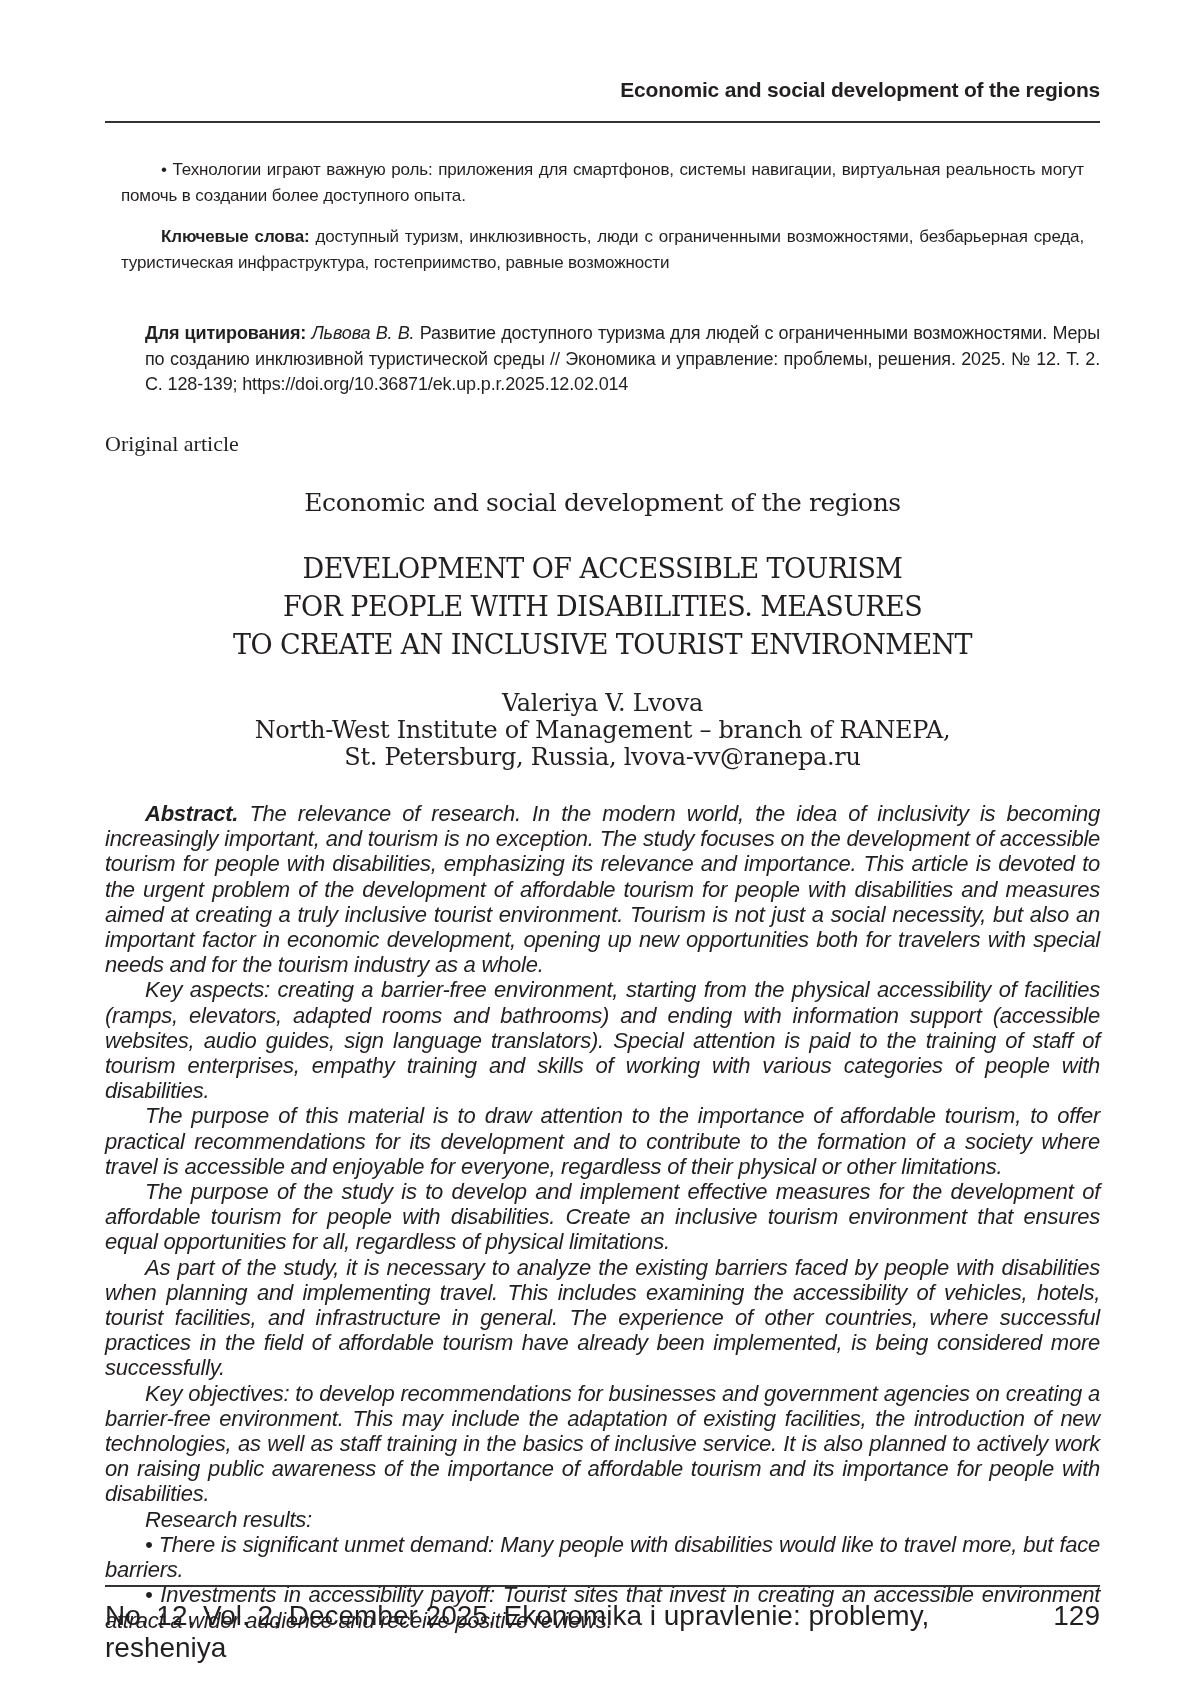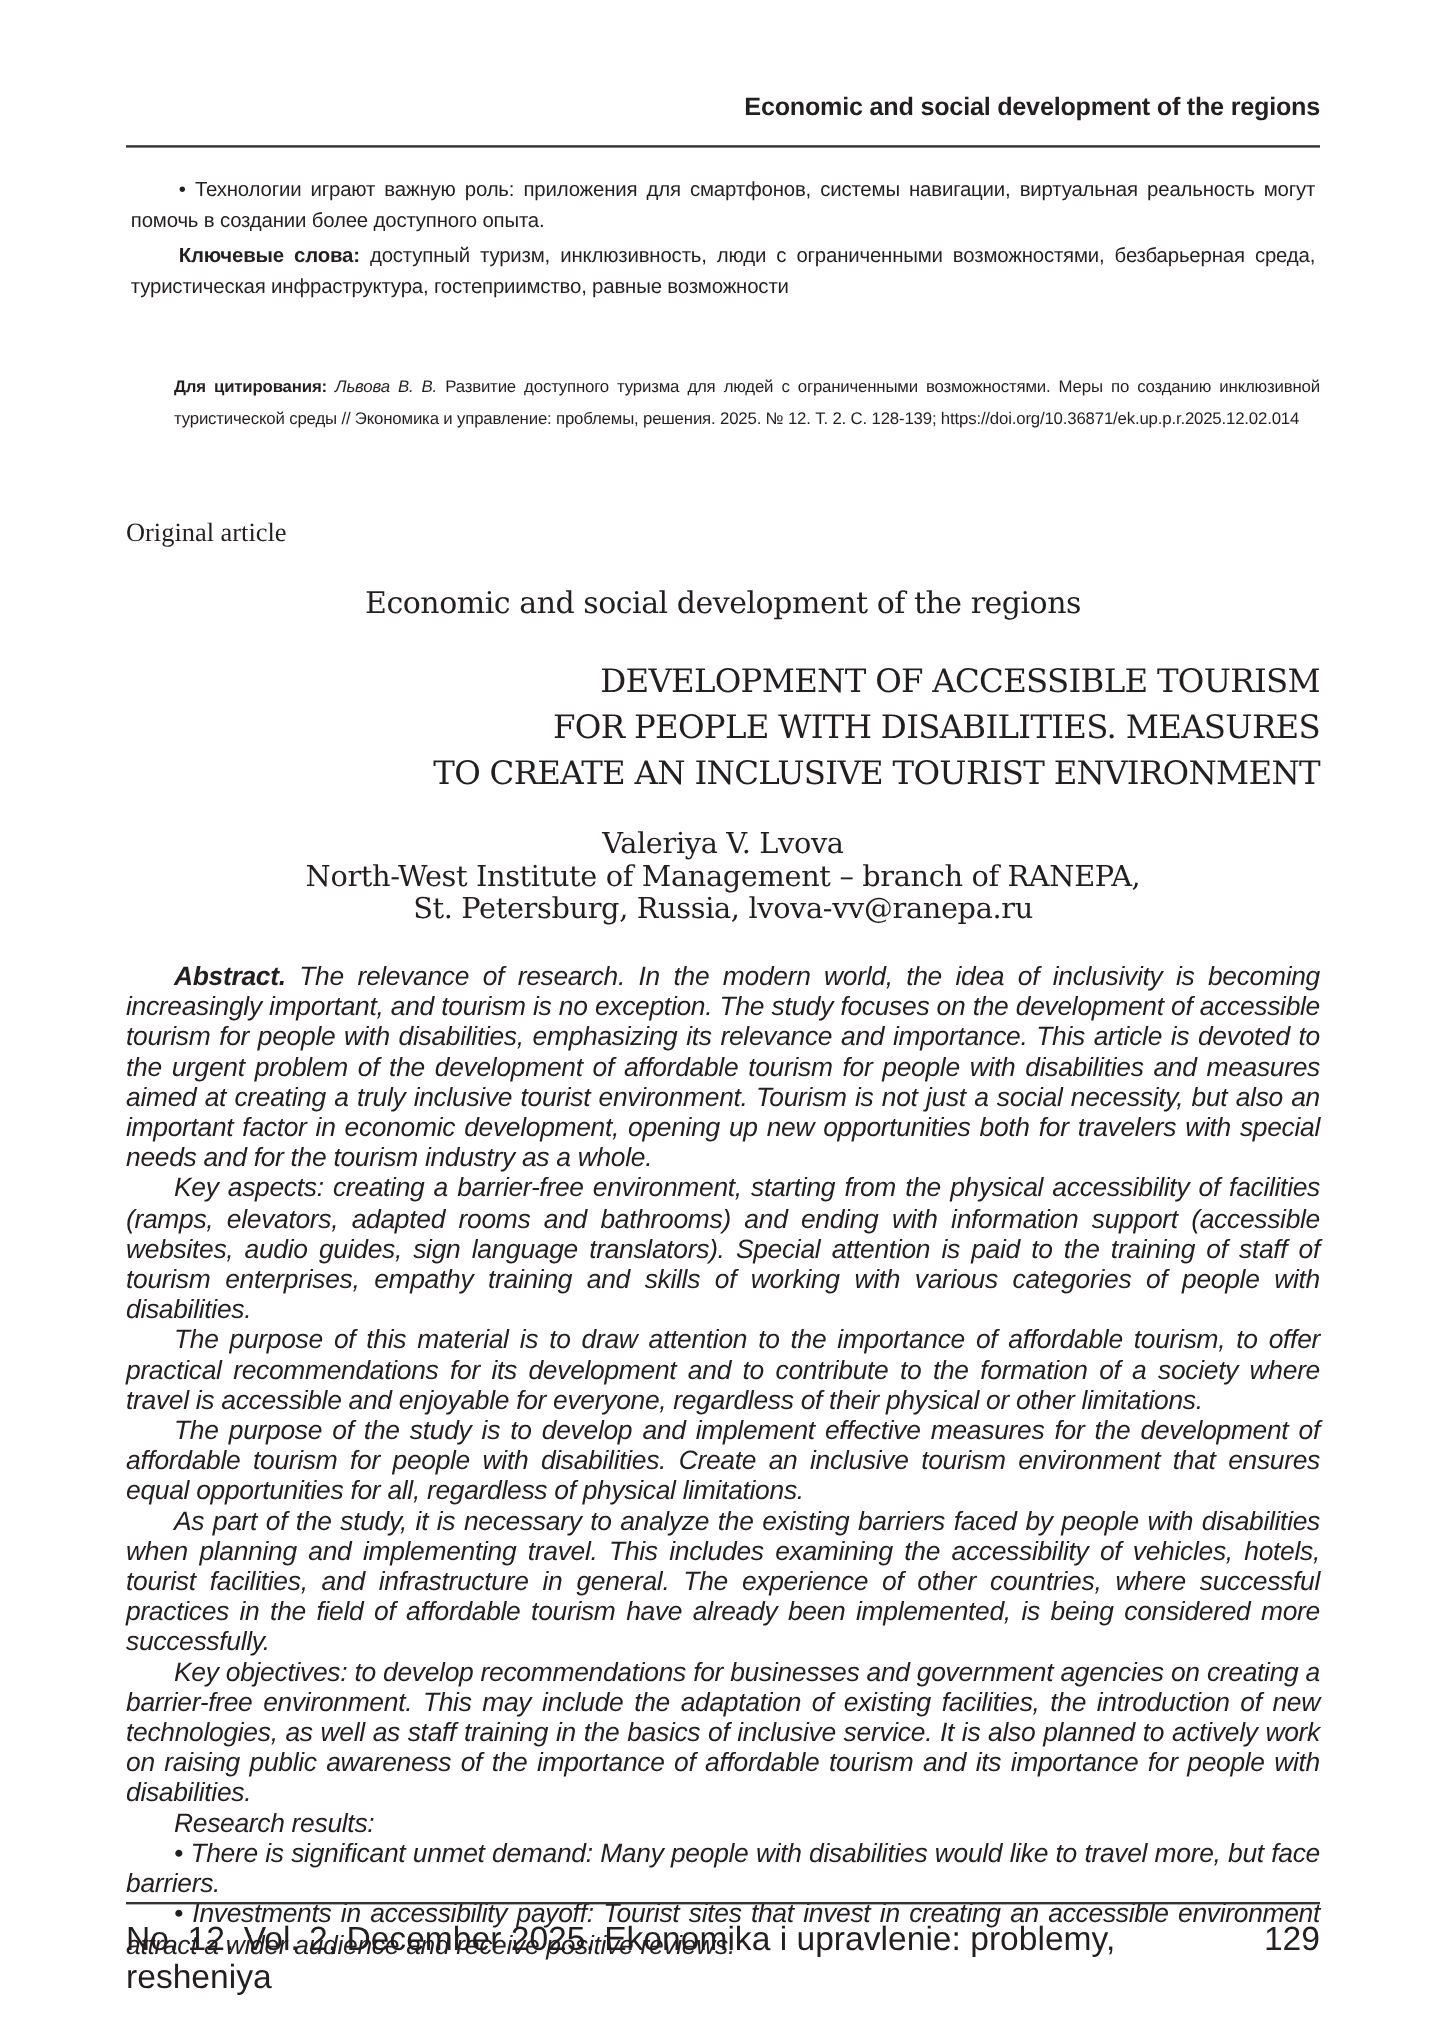--- a/index.html
+++ b/index.html
@@ -11,32 +11,32 @@
     letter-spacing: -0.2px; white-space: nowrap;
   }
   .rule { position: absolute; left: 0; width: 995px; height: 2px; background: #333; }
   .rule.top { top: 121px; }
   .rule.bottom { top: 1585px; }
   .ru-block {
     position: absolute; top: 141px; left: 0; width: 995px;
     font-family: "Liberation Sans", sans-serif; font-size: 17px; line-height: 25.5px;
     text-align: justify; letter-spacing: -0.15px;
   }
-  .ru-block p { margin: 4px; text-indent: 40px; }
-  .cite { position: absolute; top: 310px; left: 0; width: 995px;
-    font-family: "Liberation Sans", sans-serif; font-size: 14px; line-height: 25.5px;
+  .ru-block p { margin: 16px; text-indent: 40px; }
+  .cite { position: absolute; top: 321px; left: 0; width: 995px;
+    font-family: "Liberation Sans", sans-serif; font-size: 18px; line-height: 25.5px;
     text-align: justify; letter-spacing: -0.15px; }
   .cite p { margin: 0; padding-left: 40px; text-indent: 0; }
   .bold { font-weight: bold; }
   .ital { font-style: italic; }
   .orig { position: absolute; top: 431px; left: 0;
     font-family: "Liberation Serif", serif; font-size: 22px; }
   .section-title { position: absolute; top: 488px; left: 0; width: 995px; text-align: center;
     font-family: "DejaVu Serif", serif; font-size: 25px; letter-spacing: -0.4px; }
-  .main-title { position: absolute; top: 550px; left: 0; width: 995px; text-align: right;
+  .main-title { position: absolute; top: 550px; left: 0; width: 995px; text-align: center;
     font-family: "DejaVu Serif", serif; font-size: 27px; line-height: 38px; letter-spacing: -0.6px; }
   .main-title div { white-space: nowrap; }
   .author { position: absolute; top: 690px; left: 0; width: 995px; text-align: center;
     font-family: "DejaVu Serif", serif; font-size: 24px; line-height: 27px; letter-spacing: -0.3px; }
   .abstract { position: absolute; top: 801px; left: 0; width: 995px;
     font-family: "Liberation Sans", sans-serif; font-style: italic; font-size: 22px;
     line-height: 25.2px; text-align: justify; letter-spacing: -0.25px; }
   .abstract p { margin: 0; text-indent: 40px; }
   .footer { position: absolute; top: 1600px; left: 0; width: 995px;
     font-family: "Liberation Sans", sans-serif; font-size: 28px; display: flex; justify-content: space-between; }

